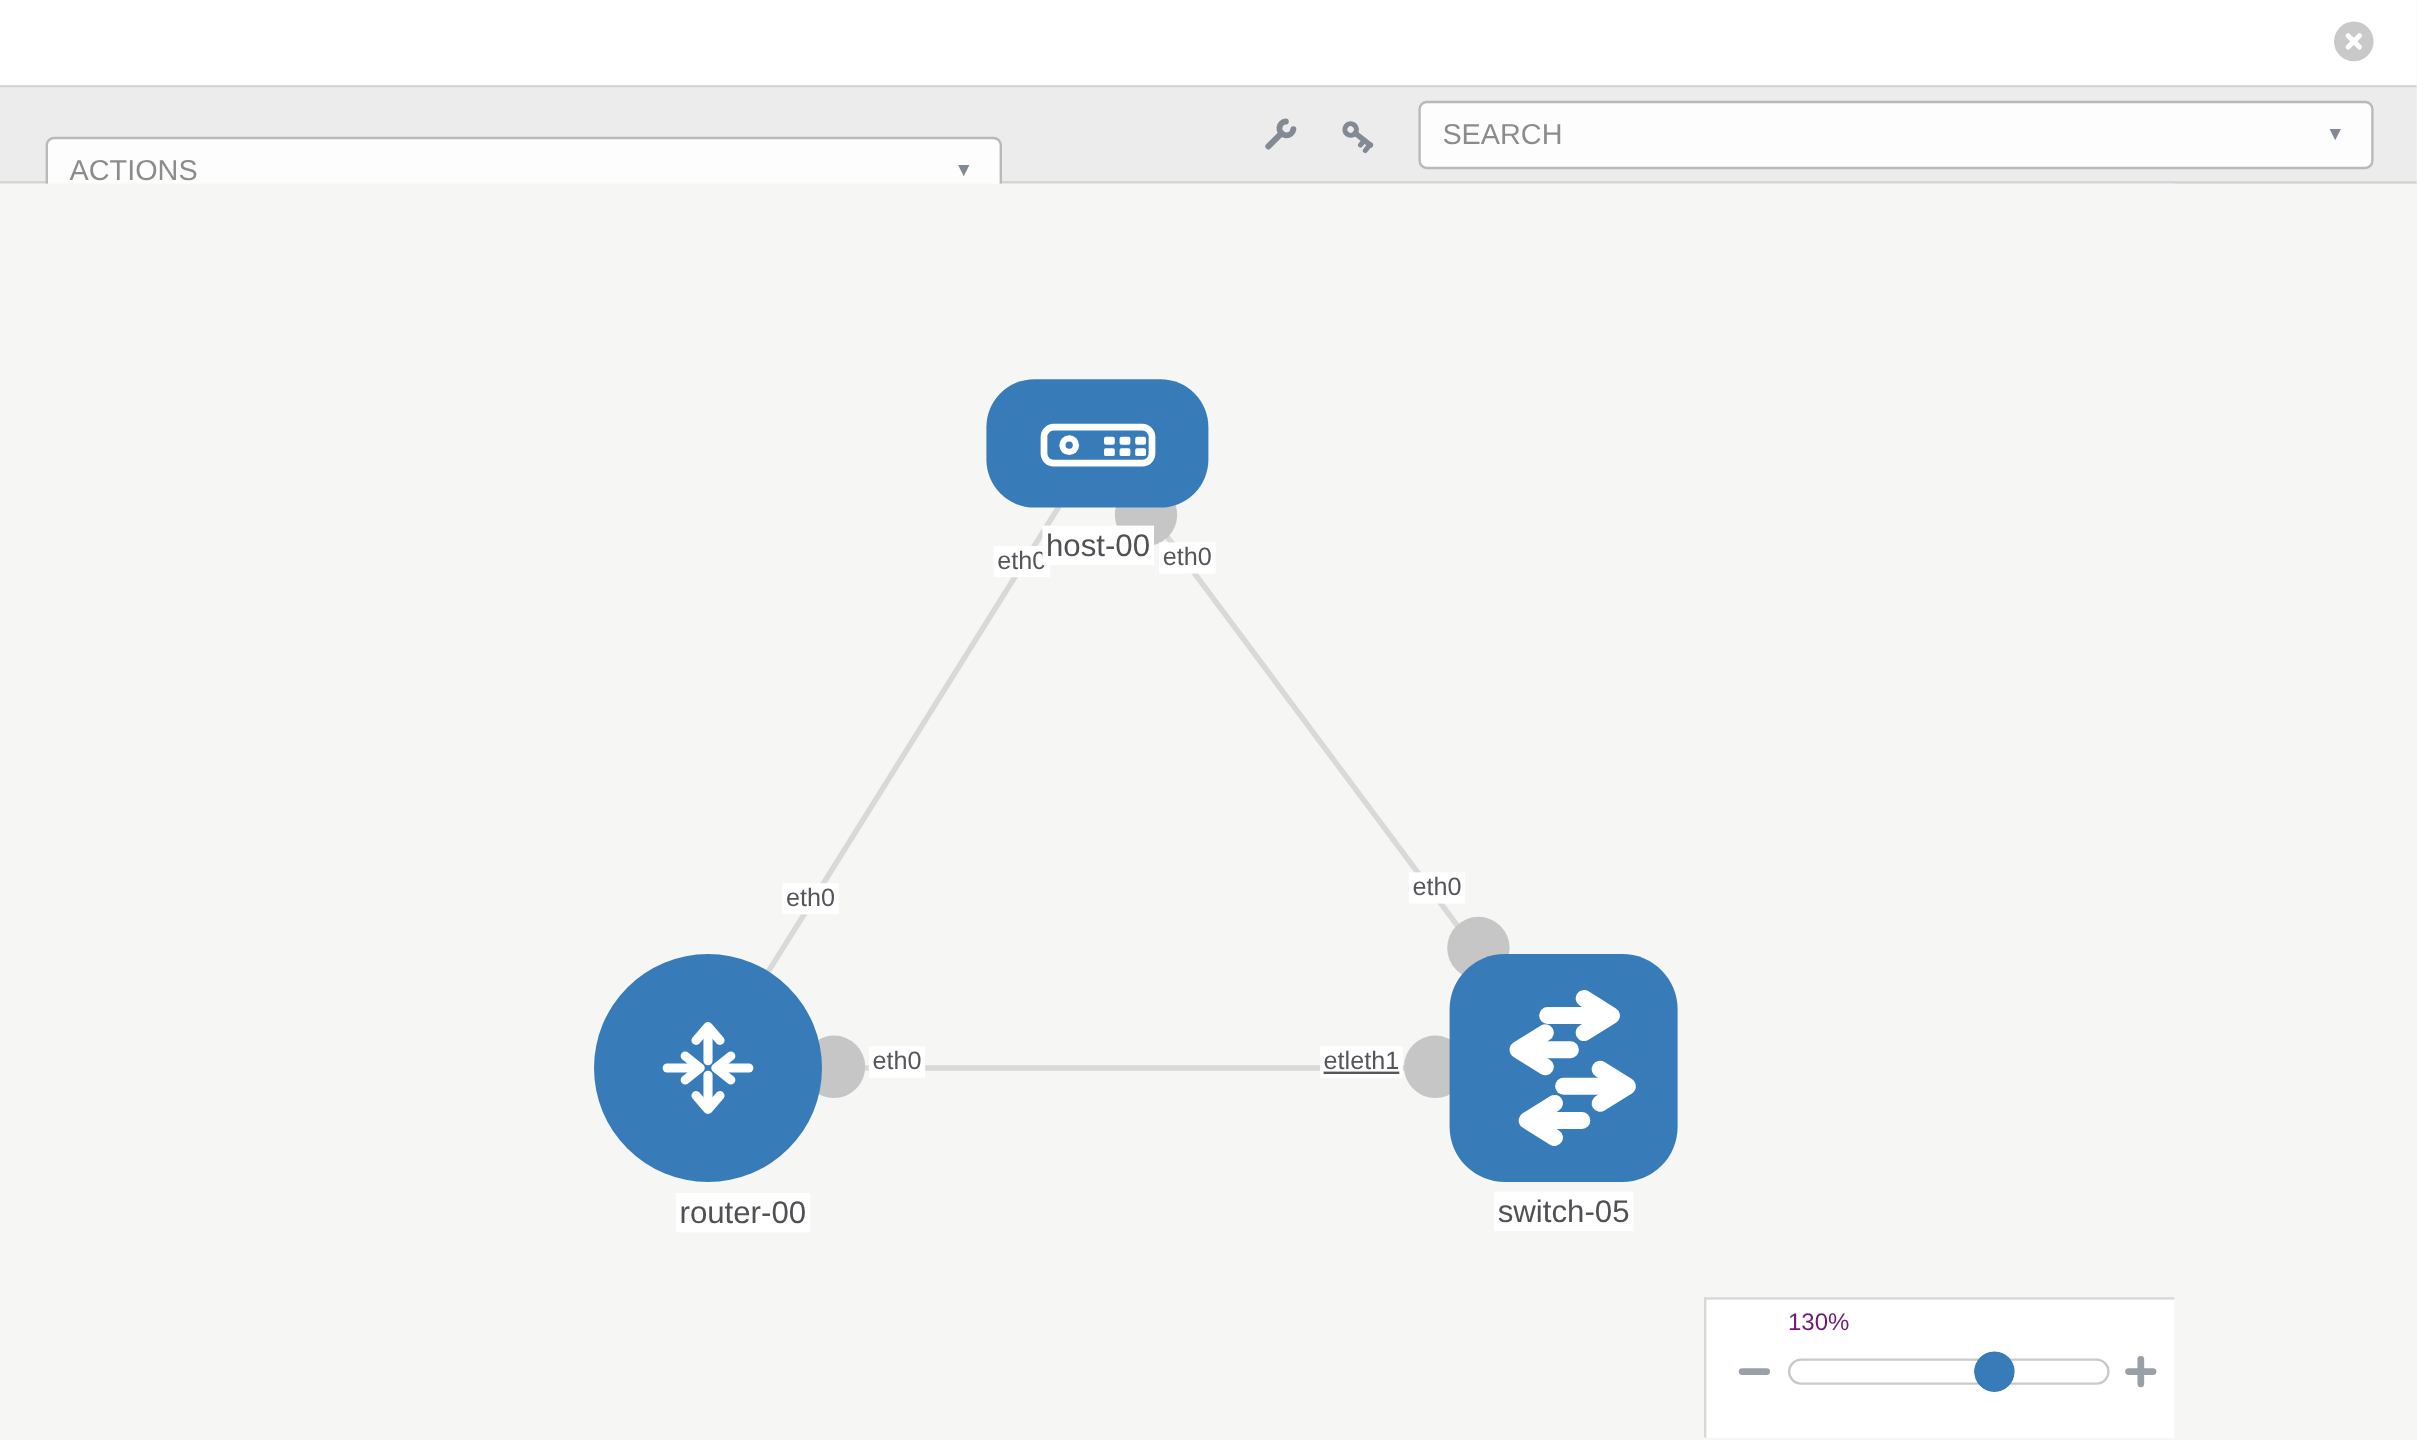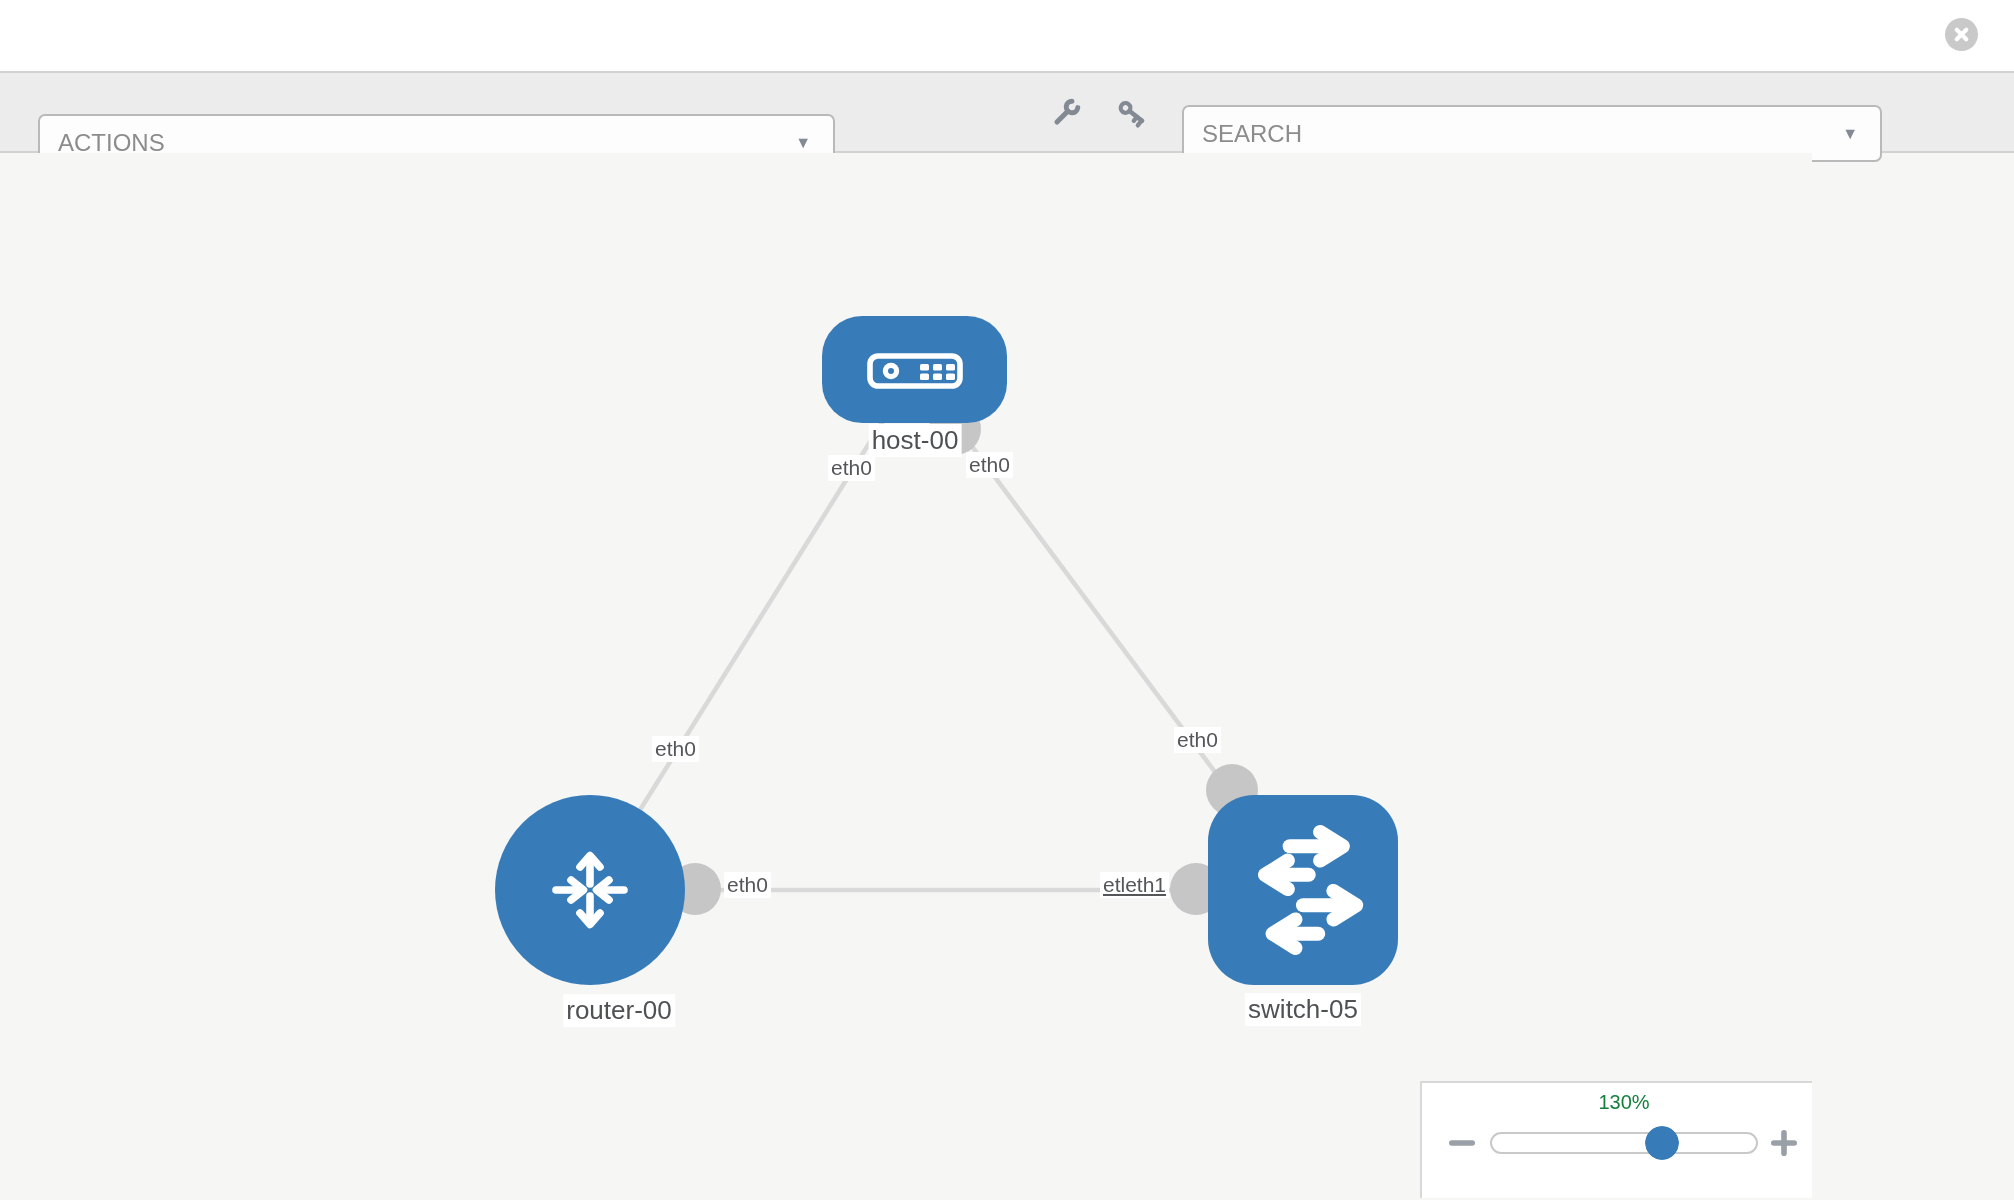--- a/index.html
+++ b/index.html
@@ -17,42 +17,42 @@
 
   
   .toolbar { position:relative; width:100%; height:80px; background:#ececec;
     border-bottom:2px solid #d2d2d2; }
   .select-box { position:absolute; top:11px; height:57px; background:#fdfdfd;
     border:2px solid #b9b9b9; border-radius:7px; display:flex; align-items:center;
     padding:0 22px 0 18px; cursor:pointer; }
   .select-box .label { font-size:24px; color:#8c8c8c; flex:1 1 auto; }
   .caret { font-size:16px; color:#848a93; line-height:1; }
   .actions-box { left:38px;  width:797px;margin-top:30px; }
-  .search-box  { left:1182px; width:700px;margin-top:21px; }
+  .search-box  { left:1182px; width:796px; }
   .tool-icon-btn { position:absolute; top:16px; width:48px; height:48px;
     background:none; border:none; cursor:pointer; display:flex;
     align-items:center; justify-content:center; }
   .wrench-btn { left:1042px; }
   .key-btn    { left:1108px; }
 
   
   .canvas { position:relative; width:1812px; height:1045px; background:#f6f6f5; }
   .topology-svg { position:absolute; left:0; top:0; }
 
   .map-label { position:absolute; background:#ffffff; color:#55565a;
     padding:1px 3px; white-space:nowrap; }
   .iface-label { font-size:21px; }
   .node-label  { font-size:26px; color:#4f5154; }
   .centered { transform:translateX(-50%); }
 
   
   .zoom-panel { position:absolute; right:0; bottom:0; width:392px; height:117px;
     background:#ffffff; border-left:2px solid #d8d8d8; border-top:2px solid #d8d8d8; }
   .zoom-level { position:absolute; left:68px; top:8px; width:268px;
-    text-align:center; font-size:20px; color:#15803d; }
+    text-align:left; font-size:20px; color:#701a75; }
   .zoom-minus-btn, .zoom-plus-btn { position:absolute; top:40px; width:40px;
     height:40px; background:none; border:none; cursor:pointer; display:flex;
     align-items:center; justify-content:center; }
   .zoom-minus-btn { left:20px; }
   .zoom-plus-btn  { left:342px; }
   .zoom-track { position:absolute; left:68px; top:49px; width:268px; height:22px;
     background:#ffffff; border:2px solid #c9c9c9; border-radius:11px; cursor:pointer; }
   .zoom-handle { position:absolute; left:223px; top:43px; width:34px; height:34px;
     border-radius:50%; cursor:grab; }
 </style>
@@ -159,21 +159,21 @@
           <path d="M50 58 L74 58"></path>  
             <path d="M66 50.5 L78 58 L66 65.5"></path>
           <path d="M58 73 L38 73"></path>  
             <path d="M46 65.5 L34 73 L46 80.5"></path>
         </g>
       </g>
     </g>
   </svg>
 
   <div class="map-label iface-label" style="left:828px;  top:302px;">eth0</div>
-  <div class="map-label node-label centered" style="left:915px; top:271px;">host-00</div>
+  <div class="map-label node-label centered" style="left:915px; top:285px;">host-00</div>
   <div class="map-label iface-label" style="left:966px;  top:299px;">eth0</div>
 
   <div class="map-label iface-label" style="left:652px;  top:583px;">eth0</div>
   <div class="map-label iface-label" style="left:1174px; top:574px;">eth0</div>
 
   <div class="map-label iface-label" style="left:724px;  top:719px;">eth0</div>
   <div class="map-label iface-label" style="left:1100px; top:719px;text-decoration:underline;">etleth1</div>
 
   <div class="map-label node-label centered" style="left:619px;  top:841px;">router-00</div>
   <div class="map-label node-label centered" style="left:1303px; top:840px;">switch-05</div>

